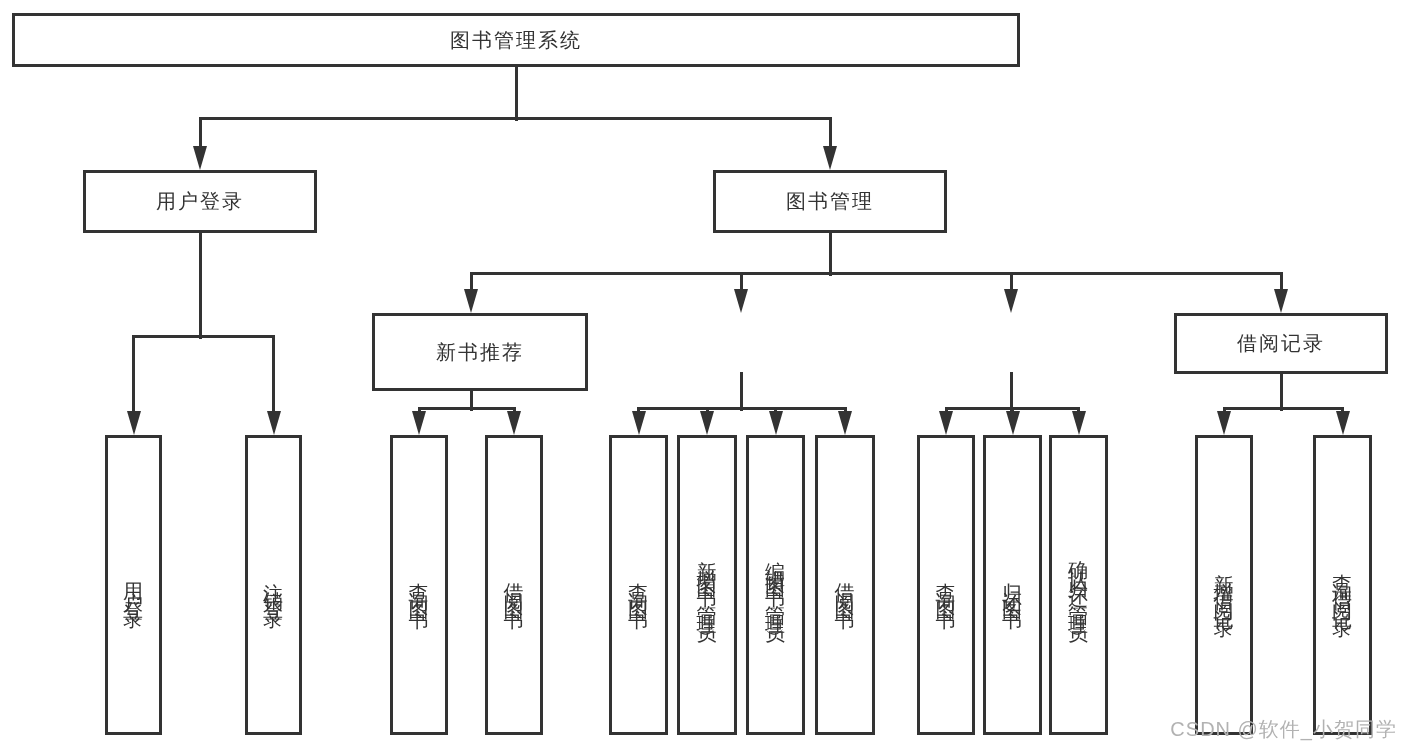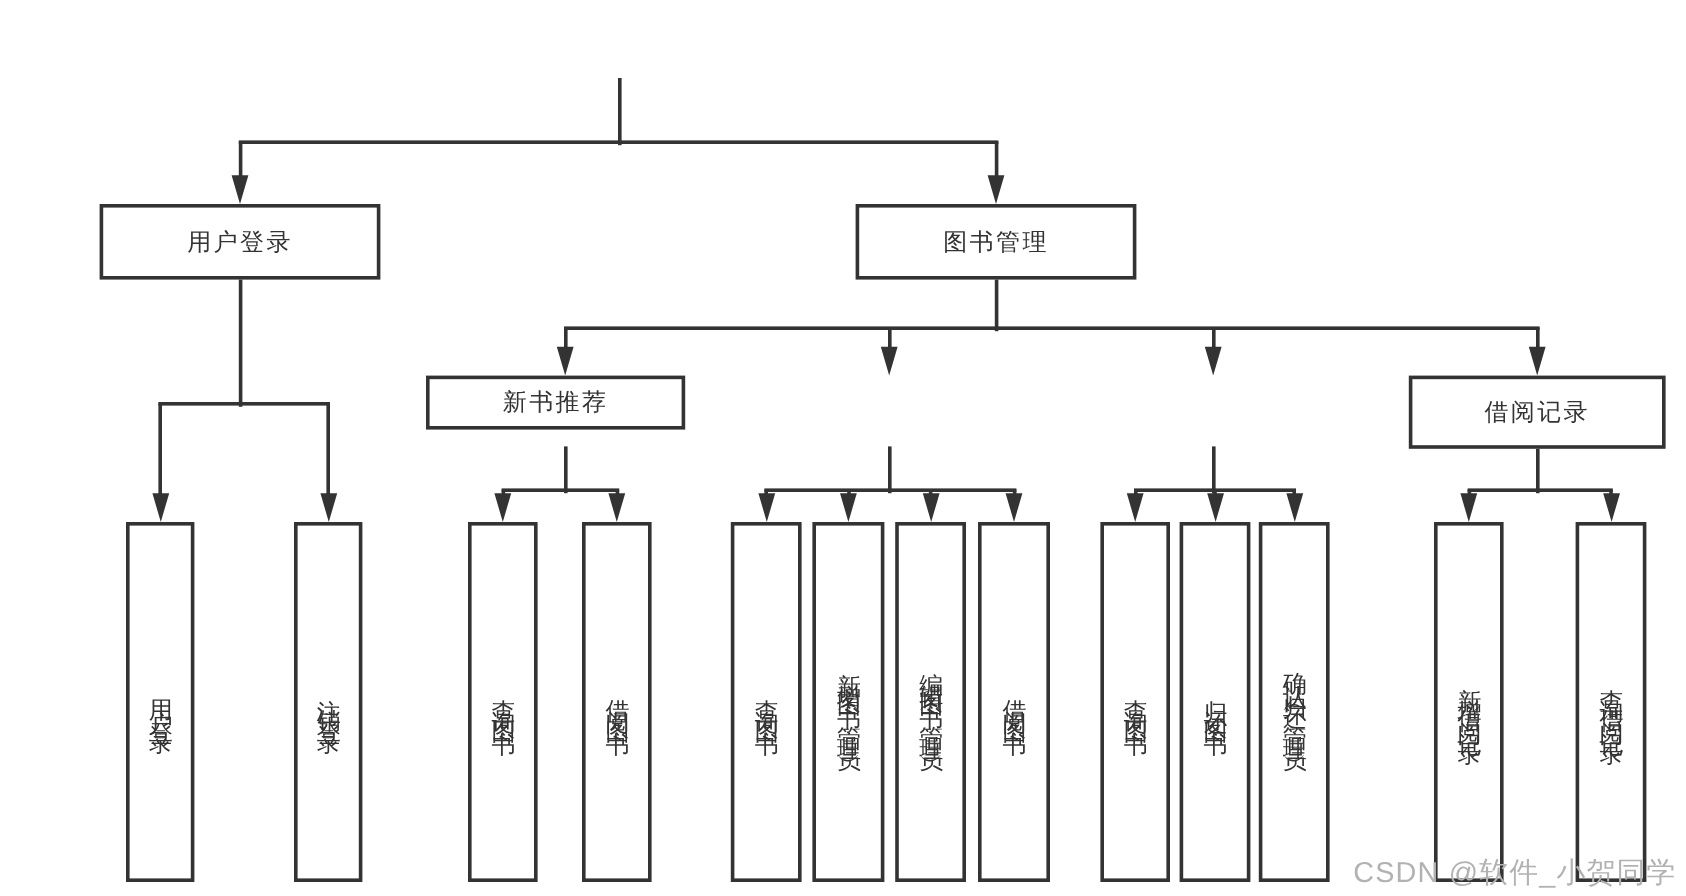--- a/index.html
+++ b/index.html
@@ -45,21 +45,21 @@
     width: 0;
     height: 0;
     border-left: 7px solid transparent;
     border-right: 7px solid transparent;
     border-top: 24px solid var(--line, #333333);
   }
   #watermark {
     position: absolute;
     right: 8px;
     bottom: 4px;
-    font-size: 24px;
+    font-size: 20px;
     letter-spacing: 1px;
     color: rgba(178, 178, 178, 0.92);
     z-index: 20;
     white-space: nowrap;
   }
 </style>
 </head>
 <body>
 
 <div id="canvas" style="--line: #333333; --text: #333333; background: rgb(255, 255, 255);">
@@ -109,33 +109,36 @@
     <div class="vline" style="left: 1011px; top: 408px; height: 7px;"></div>
     <div class="arrowhead" style="left: 1005.5px; top: 411px;"></div>
     <div class="vline" style="left: 1077px; top: 408px; height: 7px;"></div>
     <div class="arrowhead" style="left: 1071.5px; top: 411px;"></div>
     <div class="vline" style="left: 1279.5px; top: 372px; height: 39px;"></div>
     <div class="hline" style="left: 1222.5px; top: 406.5px; width: 121.5px;"></div>
     <div class="vline" style="left: 1222.5px; top: 408px; height: 7px;"></div>
     <div class="arrowhead" style="left: 1217px; top: 411px;"></div>
     <div class="vline" style="left: 1341px; top: 408px; height: 7px;"></div>
     <div class="arrowhead" style="left: 1335.5px; top: 411px;"></div>
+    <div class="node" style="left: 12px; top: 13px; width: 1008px; height: 54px;">
+      <span class="lbl">图书管理系统</span>
+    </div>
     <div class="node" style="left: 83px; top: 170px; width: 234px; height: 63px;">
       <span class="lbl">用户登录</span>
     </div>
     <div class="node" style="left: 713px; top: 170px; width: 234px; height: 63px;">
       <span class="lbl">图书管理</span>
     </div>
     <div class="node v" style="left: 105px; top: 435px; width: 57px; height: 300px;">
       <span class="lbl">用户登录</span>
     </div>
     <div class="node v" style="left: 245px; top: 435px; width: 57px; height: 300px;">
       <span class="lbl">注销登录</span>
     </div>
-    <div class="node" style="left: 355px; top: 313px; width: 216px; height: 45px;">
+    <div class="node" style="left: 372px; top: 313px; width: 216px; height: 78px;">
       <span class="lbl">新书推荐</span>
     </div>
     <div class="node" style="left: 1174px; top: 313px; width: 214px; height: 61px;">
       <span class="lbl">借阅记录</span>
     </div>
     <div class="node v" style="left: 390px; top: 435px; width: 58px; height: 300px;">
       <span class="lbl">查询图书</span>
     </div>
     <div class="node v" style="left: 485px; top: 435px; width: 58px; height: 300px;">
       <span class="lbl">借阅图书</span>

